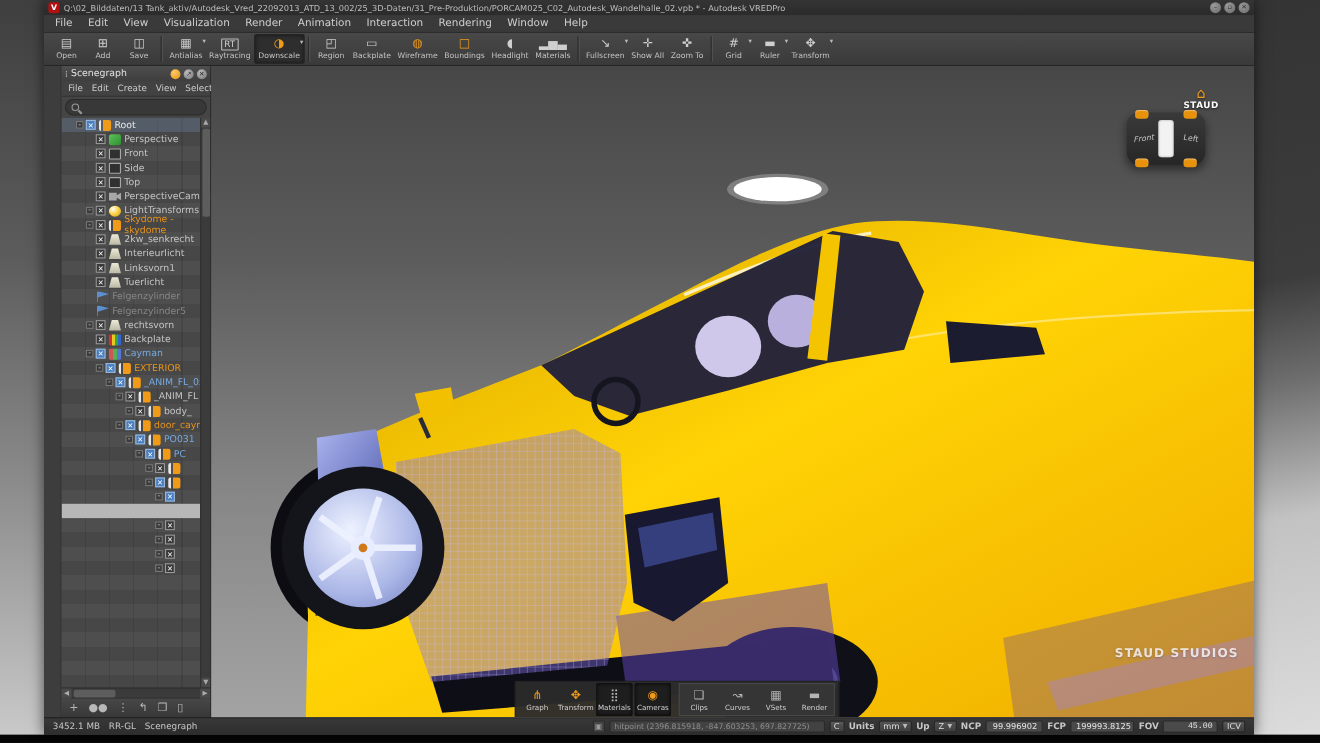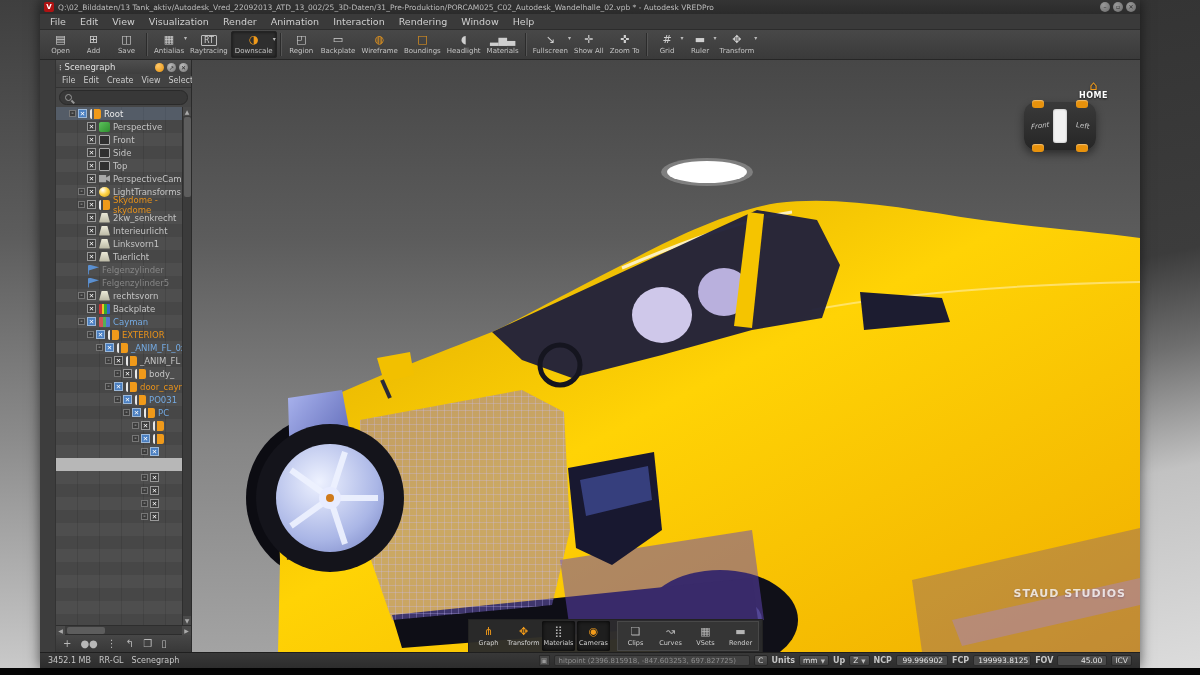--- a/index.html
+++ b/index.html
@@ -141,21 +141,21 @@
   .sb-hit { width:196px; height:11px; background:#424242; border:1px solid #2a2a2a; border-radius:2px;
     font-size:7px; color:#8f8f8f; line-height:10px; padding:0 4px; white-space:nowrap; overflow:hidden; }
   .sb-btn { min-width:14px; height:11px; background:linear-gradient(#5a5a5a,#3e3e3e); border:1px solid #272727;
     border-radius:2px; font-size:7.5px; color:#ddd; text-align:center; line-height:10px; padding:0 3px; }
   .sb-lab { font-size:8px; color:#c6c6c6;font-weight:bold; }
   .sb-dd { height:11px; background:linear-gradient(#555,#3d3d3d); border:1px solid #272727; border-radius:2px;
     display:flex; align-items:center; gap:3px; padding:0 3px; font-size:7.5px; color:#e0e0e0; }
   .dda { font-size:5.5px; color:#bbb; }
   .sb-num { height:11px; background:#4a4a4a; border:1px solid #2a2a2a; border-radius:2px; font-size:7.5px;
     color:#e6e6e6; line-height:10px; text-align:right; padding:0 4px; }
-  .w-ncp{ width:52px;text-align:right; } .w-fcp{ width:58px; } .w-fov{ width:50px; }
+  .w-ncp{ width:52px;text-align:right; } .w-fcp{ width:58px; } .w-fov{ width:50px;font-family:Liberation Mono, monospace; }
 </style>
 </head>
 <body>
 
 <div class="stage">
   <div class="bg-left"></div>
   <div class="bg-right"></div>
   <div class="letterbox"></div>
 
   <div class="appwin">
@@ -575,21 +575,21 @@
               <path d="M138 438 L99 466"></path>
                 <path d="M138 438 L153 484"></path>
             </g>
             <circle cx="138" cy="438" r="11" fill="#e8ecff"></circle>
             <circle cx="138" cy="438" r="4" fill="#cf7a1a"></circle>
           </g>
         </svg>
 
         <div class="home">
           <span class="homeicn">⌂</span>
-          <span class="homelbl">HOME</span>
+          <span class="homelbl">STAUD</span>
         </div>
 
         <div class="navcube">
           <span class="ccorner cc1"></span>
           <span class="ccorner cc2"></span>
           <span class="ccorner cc3"></span>
           <span class="ccorner cc4"></span>
           <span class="cface l">Front</span>
           <span class="ccenter"></span>
           <span class="cface r">Left</span>

